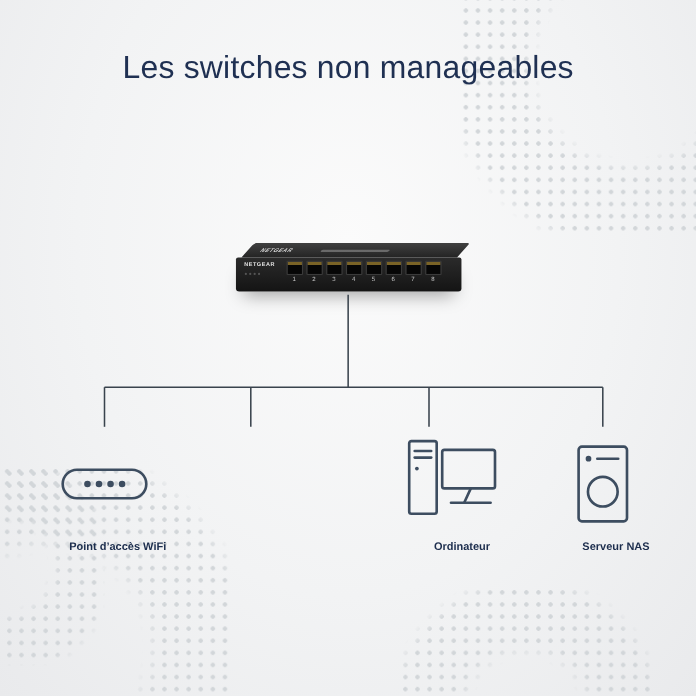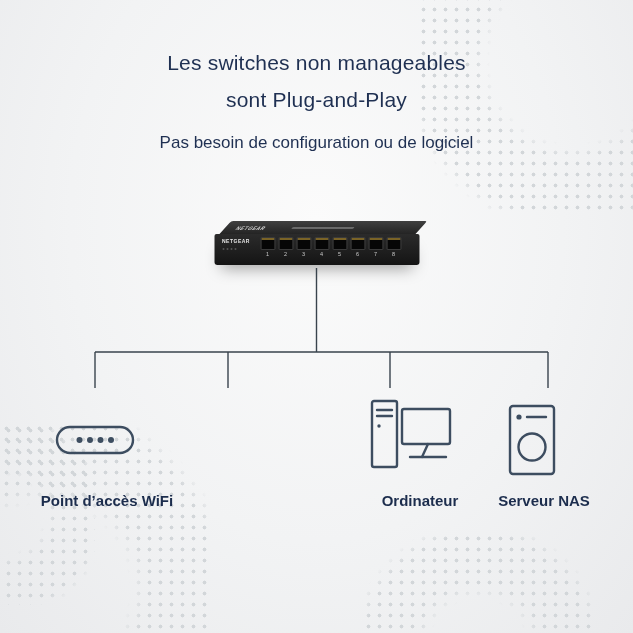--- a/index.html
+++ b/index.html
@@ -29,21 +29,21 @@
     -webkit-mask-image:radial-gradient(circle at center, transparent 36%, #000 44%, #000 73%, transparent 80%);
             mask-image:radial-gradient(circle at center, transparent 36%, #000 44%, #000 73%, transparent 80%);}
   .dots.br{right:40px;bottom:-130px;width:230px;height:230px;
     -webkit-mask-image:radial-gradient(circle at center, transparent 30%, #000 40%, #000 70%, transparent 78%);
             mask-image:radial-gradient(circle at center, transparent 30%, #000 40%, #000 70%, transparent 78%);}
 
   
   .title{
     position:absolute;top:44px;left:0;width:100%;
     text-align:center;color:#1f3052;
-    font-size:21px;line-height:37px;font-weight:400;
+    font-size:29px;line-height:37px;font-weight:400;
     letter-spacing:.2px;
   }
   .subtitle{
     position:absolute;top:133px;left:0;width:100%;
     text-align:center;color:#1f3052;
     font-size:17px;font-weight:400;
   }
 
   
   .switch{
@@ -99,45 +99,43 @@
   
   .device-col{
     position:absolute;top:388px;height:122px;width:152px;
     display:flex;flex-direction:column;align-items:center;
   }
   .device-col .icon-wrap{
     flex:1;display:flex;align-items:center;justify-content:center;
   }
   .device-label{
     height:18px;text-align:center;white-space:nowrap;
-    color:#1c2d4d;font-size:15px;font-weight:bold;margin-left:24px;
+    color:#1c2d4d;font-size:10px;font-weight:bold;margin-left:24px;
   }
   .icon-svg{stroke:#3d4d60;fill:none;stroke-width:2.4;stroke-linecap:round;stroke-linejoin:round;}
   .icon-svg .fill{fill:#3d4d60;stroke:none;}
 
   .col-wifi{left:19px;}
   .col-camera{left:152px;}
   .col-computer{left:332px;}
-  .col-nas{left:456px;justify-content:center;}
+  .col-nas{left:472px;justify-content:center;}
 </style>
 </head>
 <body>
 
 <div class="stage">
 
   <div class="dots tr"></div>
   <div class="dots lm"></div>
   <div class="dots bl"></div>
   <div class="dots br"></div>
 
   <div class="title">
     <div>Les switches non manageables</div>
-    <div>sont Plug-and-Play</div>
-  </div>
-  <div class="subtitle">Pas besoin de configuration ou de logiciel</div>
+  </div>
 
   <div class="switch">
     <div class="switch-top">
       <span class="switch-top-brand">NETGEAR</span>
       <span class="switch-top-line"></span>
     </div>
     <div class="switch-front">
       <div class="switch-left">
         <span class="switch-brand">NETGEAR</span>
         <div class="leds">

